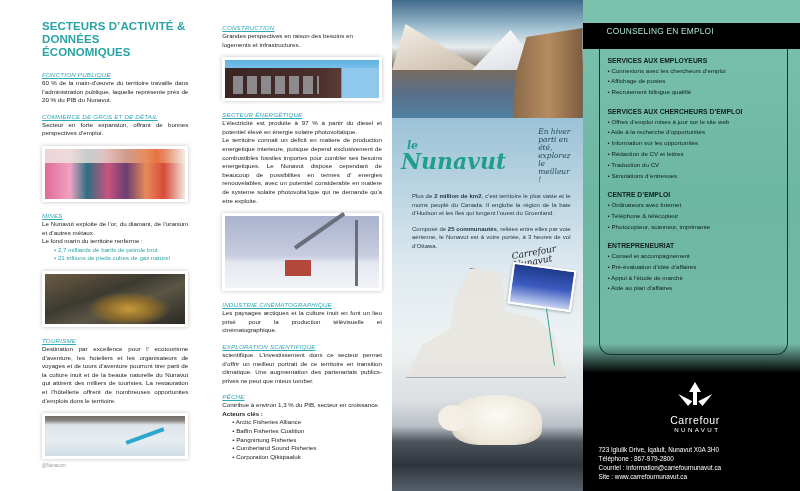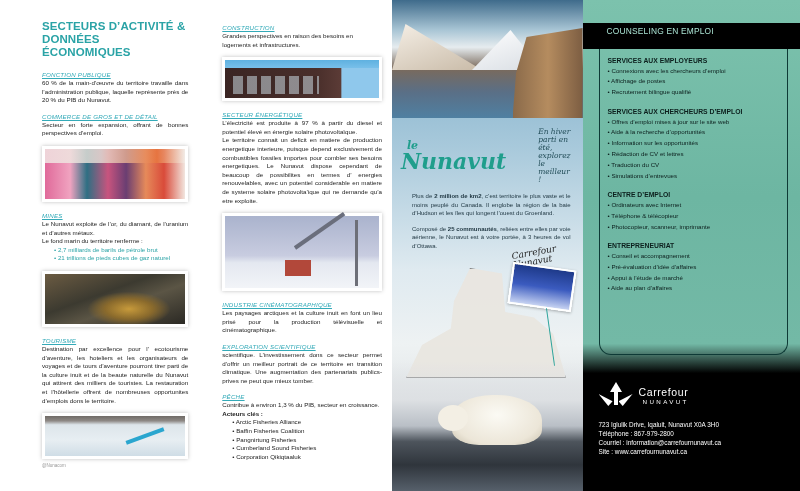--- a/index.html
+++ b/index.html
@@ -55,21 +55,21 @@
   .bear .head { position: absolute; left: 46px; top: 44px; width: 30px; height: 26px; background: #f3efe4; border-radius: 50%; }
 
   
   .c4-header { position: absolute; top: 23px; left: 0; right: 0; height: 26px; background: #000; color: #a9e2d2; font-size: 8.4px; line-height: 10px; padding: 3px 0 0 24px; letter-spacing: 0.2px; }
   .c4-box { position: absolute; top: 49px; left: 16px; right: 12px; height: 306px; border: 1px solid #0e3a36; border-top: none; border-radius: 0 0 12px 12px; padding: 8px 0 0 8px; }
   .c4-sec-title { font-size: 6.8px; font-weight: bold; color: #0c1f1d; line-height: 8.6px; margin-top: 8px; }
   .c4-sec-title:first-child { margin-top: 0; }
   .c4-item { font-size: 6.2px; color: #0c1f1d; line-height: 10.8px; padding-left: 0; }
   .c4-item::before { content: "• "; }
   .c4-footer { position: absolute; top: 382px; left: 16px; right: 8px; color: #fff; }
-  .brand-row { display: flex; align-items: center; gap: 6px; margin-bottom: 12px; }
+  .brand-row { display: flex; align-items: center; gap: 6px; margin-bottom: 12px; flex-direction: column; }
   .brand-icon { width: 34px; height: 26px; position: relative; }
   .brand-icon .arrow-up { position: absolute; left: 11px; top: 0; width: 0; height: 0; border-left: 6px solid transparent; border-right: 6px solid transparent; border-bottom: 10px solid #fff; }
   .brand-icon .stem { position: absolute; left: 15px; top: 9px; width: 4px; height: 14px; background: #fff; }
   .brand-icon .leaf-l { position: absolute; left: 0; top: 12px; width: 14px; height: 12px; background: #fff; clip-path: polygon(0 0, 100% 60%, 70% 100%); }
   .brand-icon .leaf-r { position: absolute; right: 0; top: 12px; width: 14px; height: 12px; background: #fff; clip-path: polygon(100% 0, 0 60%, 30% 100%); }
   .brand-name { font-size: 10.5px; letter-spacing: 0.6px; line-height: 12px; }
   .brand-sub { font-size: 6.2px; letter-spacing: 2.4px; padding-left: 4px; }
   .contact-line { font-size: 6.4px; line-height: 9px; color: #fff; }
 </style>
 </head>

